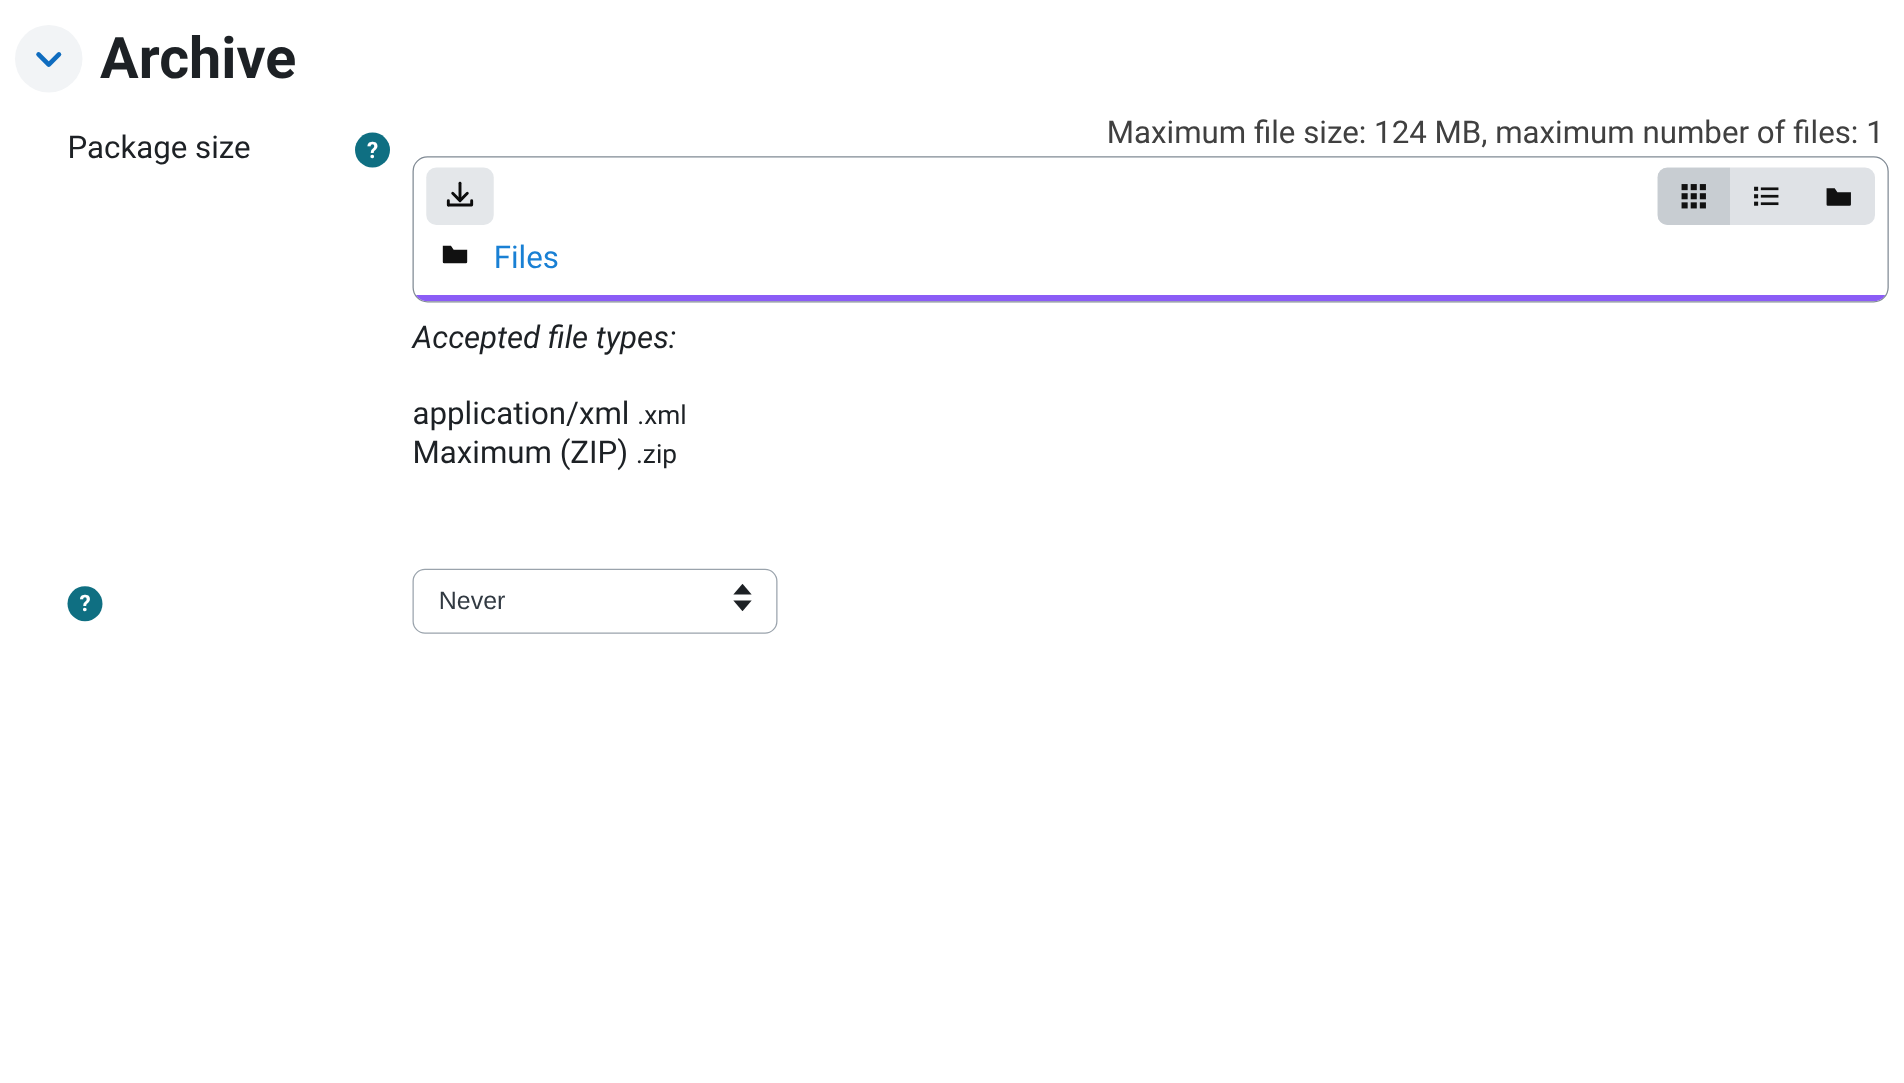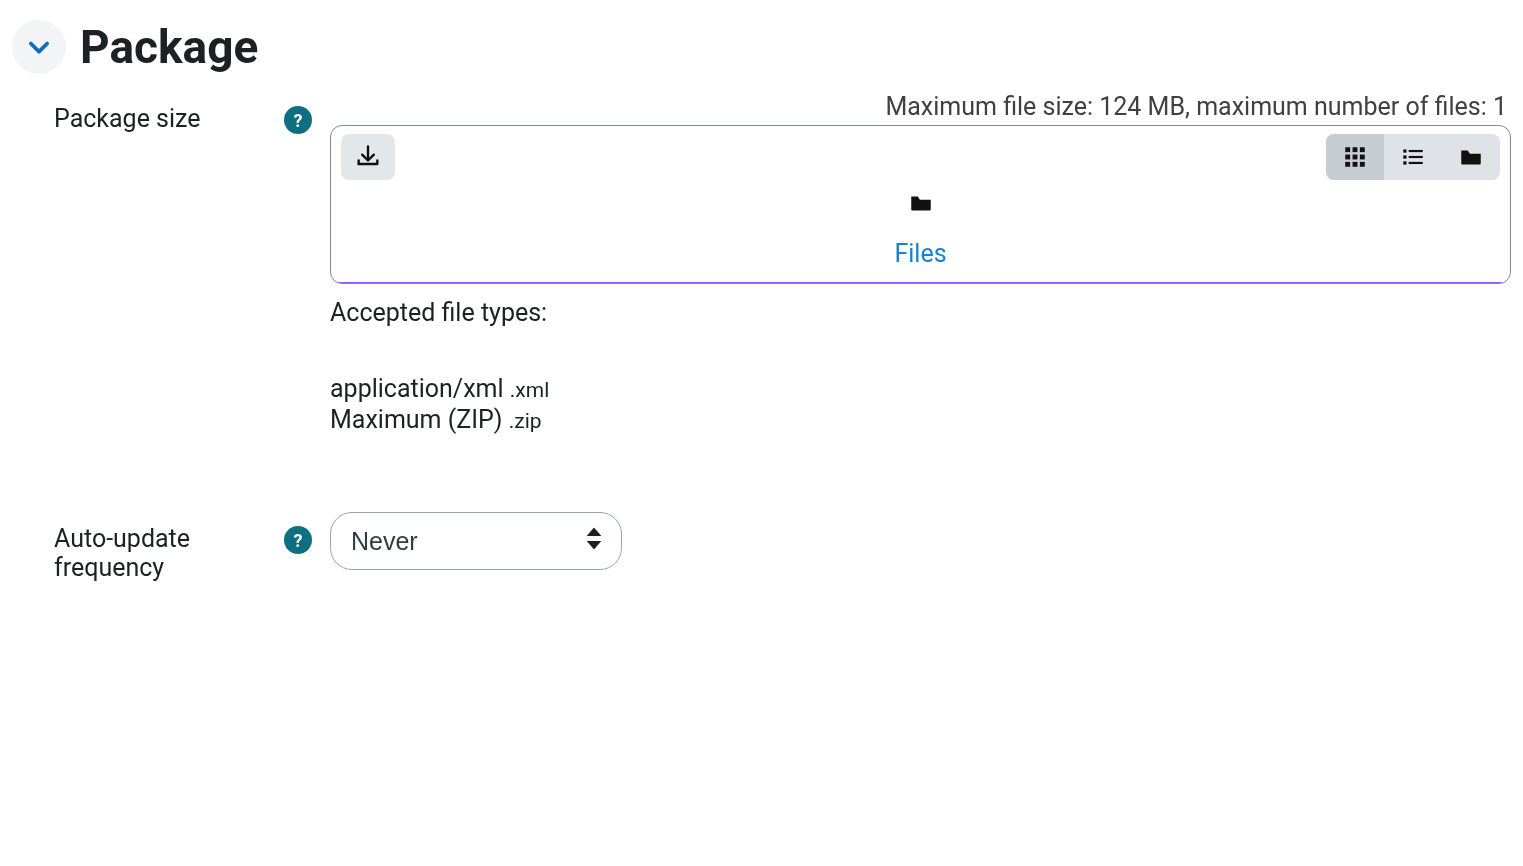--- a/index.html
+++ b/index.html
@@ -112,22 +112,21 @@
       align-items: center;
       justify-content: center;
       cursor: pointer;
     }
     .view-btn.active { background: #c8cdd2; }
     .breadcrumb {
       display: flex;
       align-items: center;
       gap: 18px;
       padding: 4px 20px 14px;
-      border-bottom: 1px solid #8b5cf6;
-      flex-direction: column;
+      border-bottom: 5px solid #8b5cf6;
     }
     .breadcrumb .folder-icon svg { width: 26px; height: 26px; }
     .breadcrumb a {
       color: #1980d4;
       text-decoration: none;
       font-size: 25px;
     }
     .file-area {
       padding: 36px 20px 14px;
     }
@@ -148,34 +147,34 @@
     .thumb svg { width: 96px; height: 116px; }
     .file-name {
       color: #1980d4;
       font-size: 25px;
       white-space: nowrap;
       overflow: hidden;
       text-overflow: ellipsis;
       display: block;
     }
     .accepted-block { margin-top: 14px; font-size: 25px; }
-    .accepted-title { margin-bottom: 47px; }
+    .accepted-title { margin-bottom: 32px; font-style: italic; }
     .type-row { margin-bottom: 2px; }
     .type-ext { font-size: 21px; margin-top: 24px; }
     .autoupdate-row { margin-top: 60px; }
     .select-wrap {
       position: relative;
       width: 292px;
     }
     .select-wrap select {
       width: 100%;
-      font-size: 25px;
+      font-size: 20px;
       padding: 14px 60px 14px 20px;
       border: 1px solid #9aa3ac;
-      border-radius: 22px;
+      border-radius: 10px;
       background: #fff;
       appearance: none;
       color: #323a42;
       cursor: pointer;
     }
     .select-caret {
       position: absolute;
       right: 20px;
       top: 50%;
       transform: translateY(-50%);
@@ -185,21 +184,21 @@
   </style>
 </head>
 <body>
 
 <div class="section-header">
   <button class="chevron-btn" aria-label="Collapse">
     <svg viewBox="0 0 24 24" fill="none" stroke="#0f6cbf" stroke-width="3.2" stroke-linecap="round" stroke-linejoin="round">
         <polyline points="5 9 12 16 19 9"></polyline>
       </svg>
   </button>
-  <h2 class="section-title">Package</h2>
+  <h2 class="section-title">Archive</h2>
 </div>
 
 <div class="form-row">
   <div class="label-col">
     <span>Package size</span>
     <span class="help-icon">?</span>
   </div>
 
   <div class="field-col">
     <div class="max-info">Maximum file size: 124 MB, maximum number of files: 1</div>
@@ -266,21 +265,20 @@
       <div class="type-row">
         <span>Maximum (ZIP)</span>
         <span class="type-ext">.zip</span>
       </div>
     </div>
   </div>
 </div>
 
 <div class="form-row autoupdate-row">
   <div class="label-col">
-    <span>Auto-update frequency</span>
     <span class="help-icon">?</span>
   </div>
   <div class="field-col">
     <div class="select-wrap">
       <select>
         <option>Never</option>
       </select>
       <span class="select-caret">
         <svg viewBox="0 0 12 18" fill="#1d2125">
             <polygon points="6,0 12,7 0,7"></polygon>

